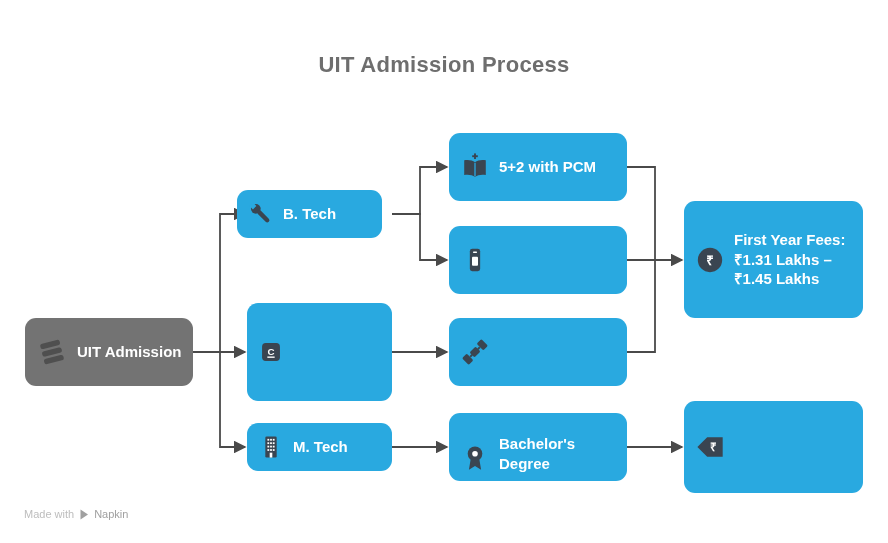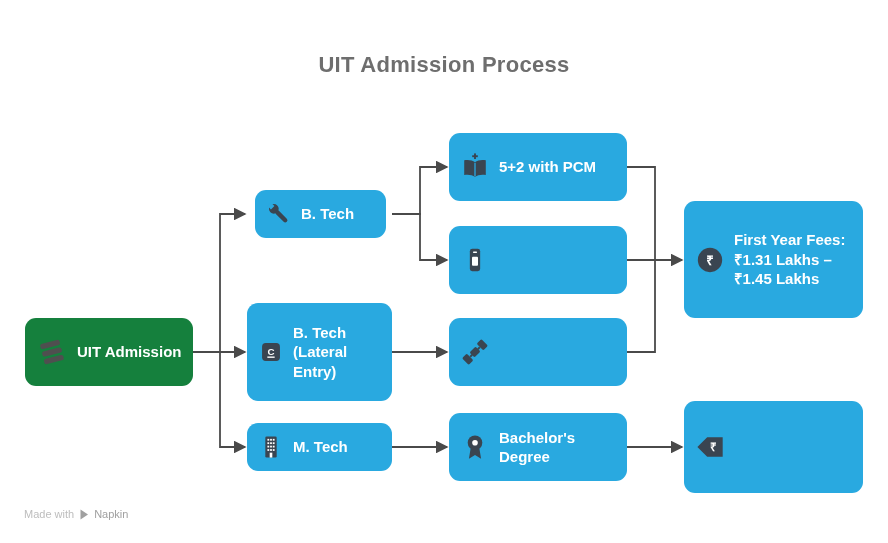--- a/index.html
+++ b/index.html
@@ -24,32 +24,32 @@
 
   .node {
     position: absolute;
     display: flex; align-items: center; gap: 9px;
     padding: 8px 10px 8px 11px;
     border-radius: 11px;
     background: #29a9e0;
     color: #ffffff;
     font-size: 15px; font-weight: 700; line-height: 1.3;
   }
-  .node.root { background: #15803d; }
+  .node.root { background: #737373; }
   .node .label { flex: 1; }
   .icon { flex: 0 0 auto; display: flex; align-items: center; justify-content: center; }
 
   #node-root      { left: 25px;  top: 318px; width: 168px; height: 68px; }
-  #node-btech     { left: 255px; top: 190px; width: 131px; height: 48px; }
+  #node-btech     { left: 237px; top: 190px; width: 145px; height: 48px; }
   #node-lateral   { left: 247px; top: 303px; width: 145px; height: 98px; }
   #node-mtech     { left: 247px; top: 423px; width: 145px; height: 48px; }
   #node-pcm       { left: 449px; top: 133px; width: 178px; height: 68px; }
   #node-uptac     { left: 449px; top: 226px; width: 178px; height: 68px; }
   #node-diploma   { left: 449px; top: 318px; width: 178px; height: 68px; }
-  #node-bachelor  { left: 449px; top: 413px; width: 178px; height: 68px; }
+  #node-bachelor  { left: 449px; top: 413px; width: 178px; height: 68px; align-items: flex-end; }
   #node-fees-high { left: 684px; top: 201px; width: 179px; height: 117px; }
   #node-fees-low  { left: 684px; top: 401px; width: 179px; height: 92px; }
 
   .watermark {
     position: absolute; left: 24px; top: 508px;
     display: flex; gap: 5px;
     font-size: 11px; color: #bdbdbd;
   }
   .watermark .brand { color: #a0a0a0; font-weight: 400; }
 </style>
@@ -106,21 +106,20 @@
 </div>
 
 <div class="node" id="node-lateral">
   <span class="icon">
     <svg width="26" height="26" viewBox="0 0 32 32">
       <rect x="5" y="5" width="22" height="22" rx="4.5" fill="#3a4551"></rect>
       <text x="16" y="19.5" text-anchor="middle" font-size="12" font-weight="bold" fill="#ffffff">C</text>
       <rect x="11.5" y="21.5" width="9" height="1.7" fill="#ffffff"></rect>
     </svg>
   </span>
-  <span class="label">B. Tech (Lateral Entry)</span>
 </div>
 
 <div class="node" id="node-mtech">
   <span class="icon">
     <svg width="26" height="26" viewBox="0 0 32 32">
       <rect x="9" y="3" width="14" height="26" rx="1.6" fill="#3a4551"></rect>
       <g fill="#ffffff">
         <rect x="11.6" y="6" width="2.2" height="2.2"></rect>
           <rect x="14.9" y="6" width="2.2" height="2.2"></rect>
           <rect x="18.2" y="6" width="2.2" height="2.2"></rect>

